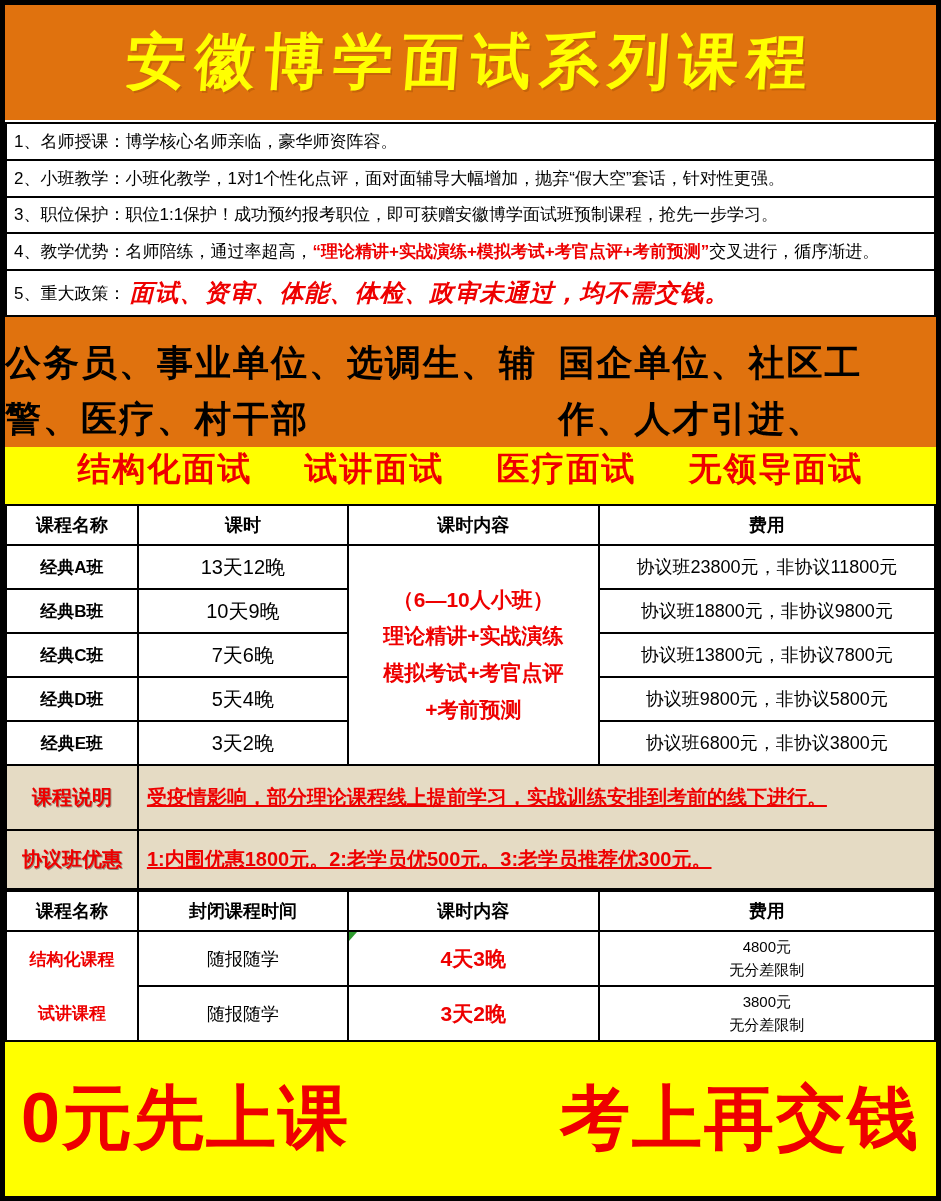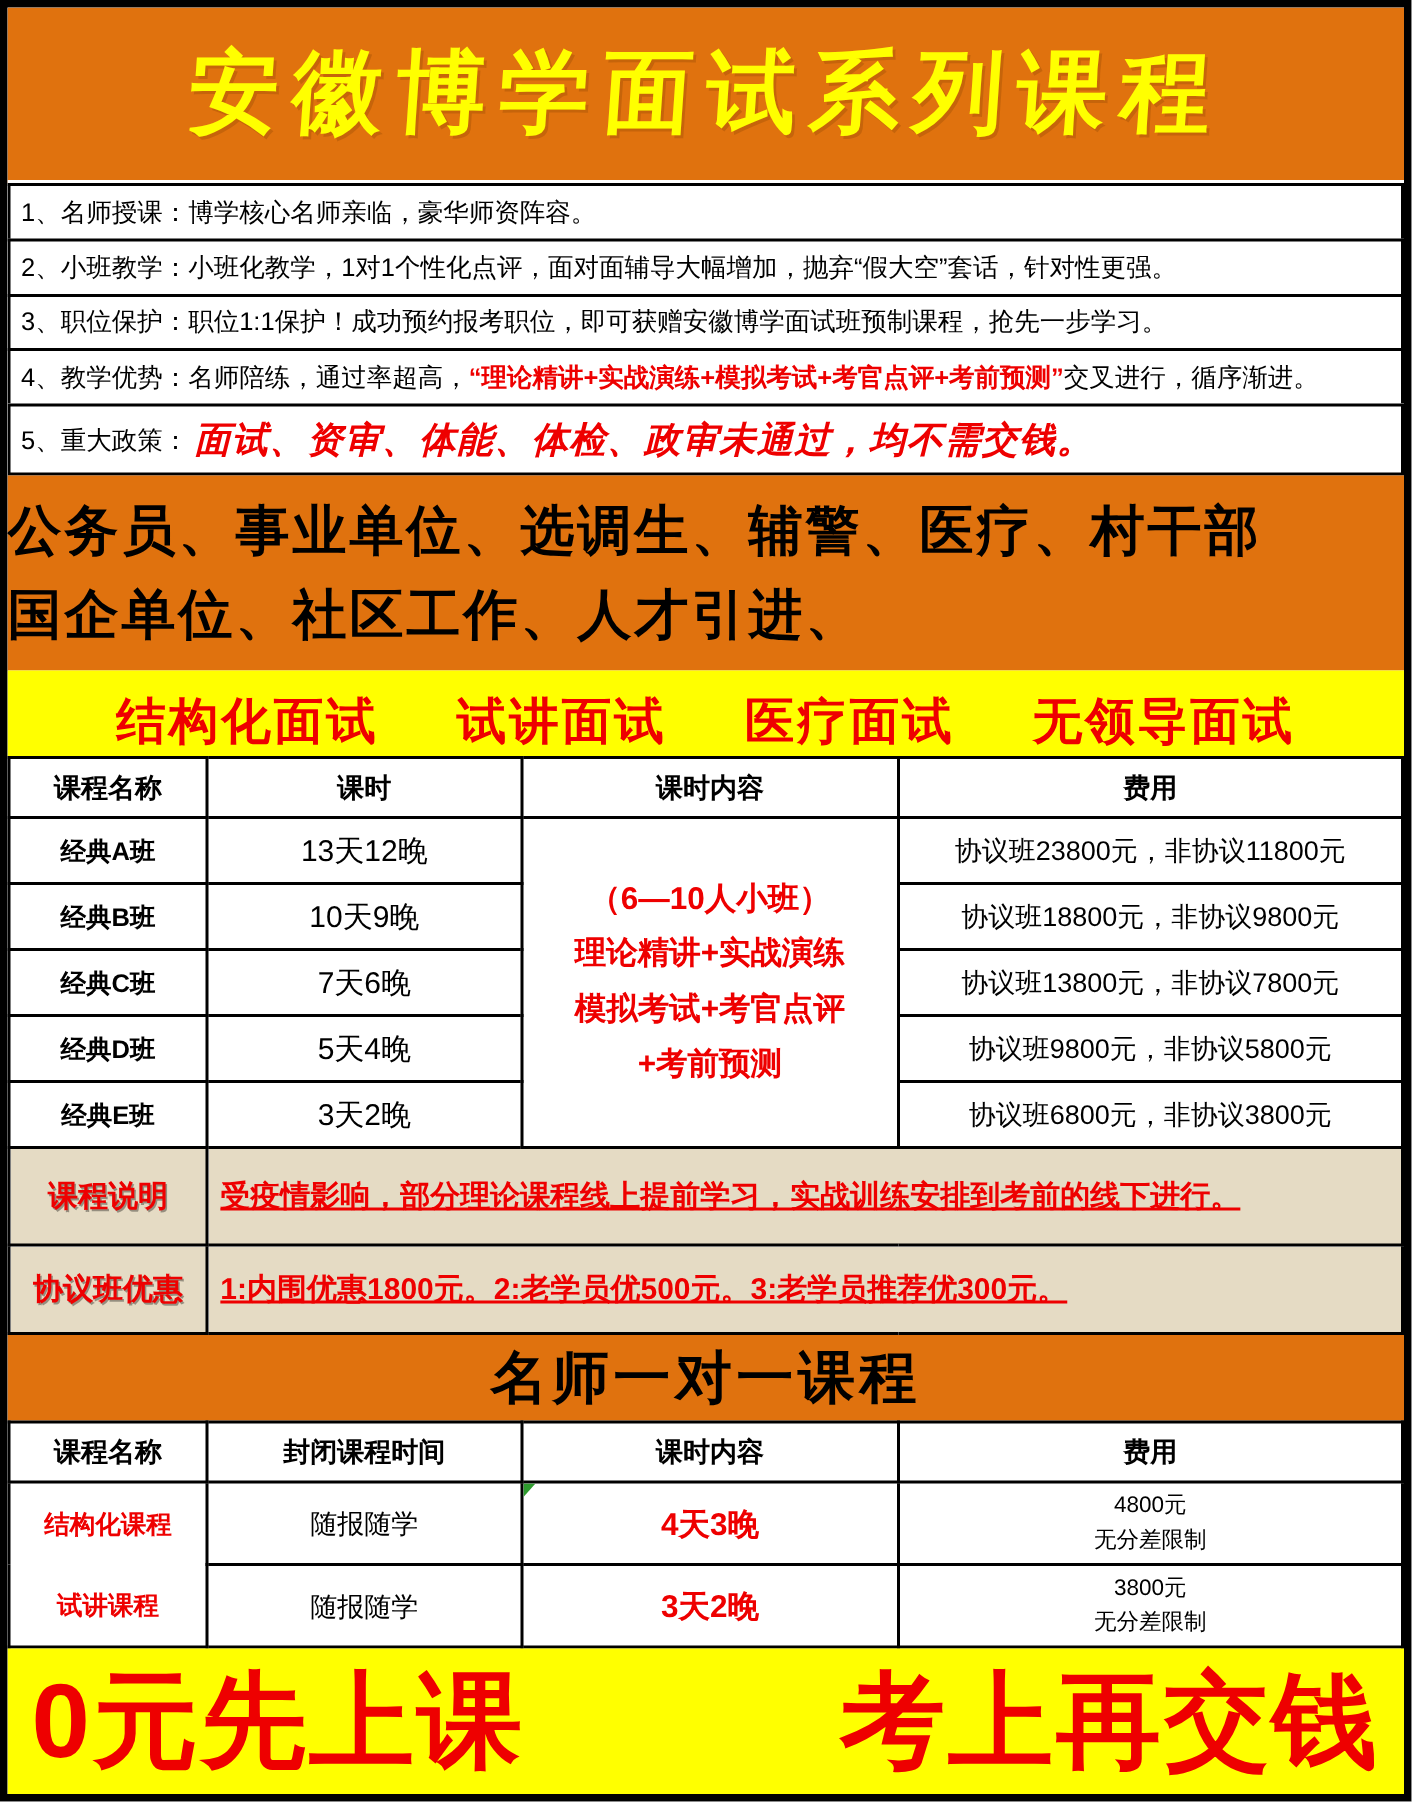--- a/index.html
+++ b/index.html
@@ -44,28 +44,28 @@
   .feature-row .hl{color:#EE0000;font-weight:bold;}
   .feature-row.big-policy .hl{
     font-size:24px;font-weight:bold;color:#EE0000;letter-spacing:1px;
     font-family:"Liberation Serif","DejaVu Serif",serif;
     font-style:italic;
     margin-left:4px;
   }
   
   .jobs-banner{
     flex:0 0 130px;background:#E0720E;
-    display:flex;flex-direction:column;align-items:flex-start;justify-content:center;
+    display:flex;flex-direction:row;align-items:flex-end;justify-content:center;
     color:#000;font-weight:bold;font-size:36px;letter-spacing:2px;
     line-height:1.55;
   }
   
   .types-bar{
     flex:0 0 57px;background:#FFFF00;
-    display:flex;align-items:flex-end;justify-content:center;gap:52px;
+    display:flex;align-items:flex-start;justify-content:center;gap:52px;
     color:#EE0000;font-weight:bold;font-size:33px;letter-spacing:2px;
   }
   
   table{border-collapse:collapse;table-layout:fixed;width:100%;}
   td{border:2px solid #000;text-align:center;vertical-align:middle;box-sizing:border-box;overflow:hidden;margin-top:44px;}
   .thead td{font-weight:bold;font-size:18px;height:40px;background:#fff;color:#000;}
   .course-name-cell{font-weight:bold;font-size:17px;color:#000;}
   .hours-cell{font-size:20px;color:#000;}
   .fee-cell{font-size:18px;color:#000;white-space:nowrap;}
   .content-cell{color:#EE0000;font-weight:bold;font-size:21px;line-height:1.75;border-radius:31px;}
@@ -190,23 +190,20 @@
       <td class="note-label">课程说明</td>
       <td class="note-text" colspan="3">受疫情影响，部分理论课程线上提前学习，实战训练安排到考前的线下进行。</td>
     </tr>
     <tr class="note-row" style="height:59px;">
       <td class="note-label">协议班优惠</td>
       <td class="note-text" colspan="3">1:内围优惠1800元。2:老学员优500元。3:老学员推荐优300元。</td>
     </tr>
   </tbody>
     </table>
 
-  <div class="one-banner">
-    <span>名师一对一课程</span>
-  </div>
 
   <table>
     <colgroup>
         <col style="width:14.2%">
         <col style="width:22.6%">
         <col style="width:27%">
         <col style="width:36.2%">
       </colgroup>
     <tbody>
         <tr class="thead">

